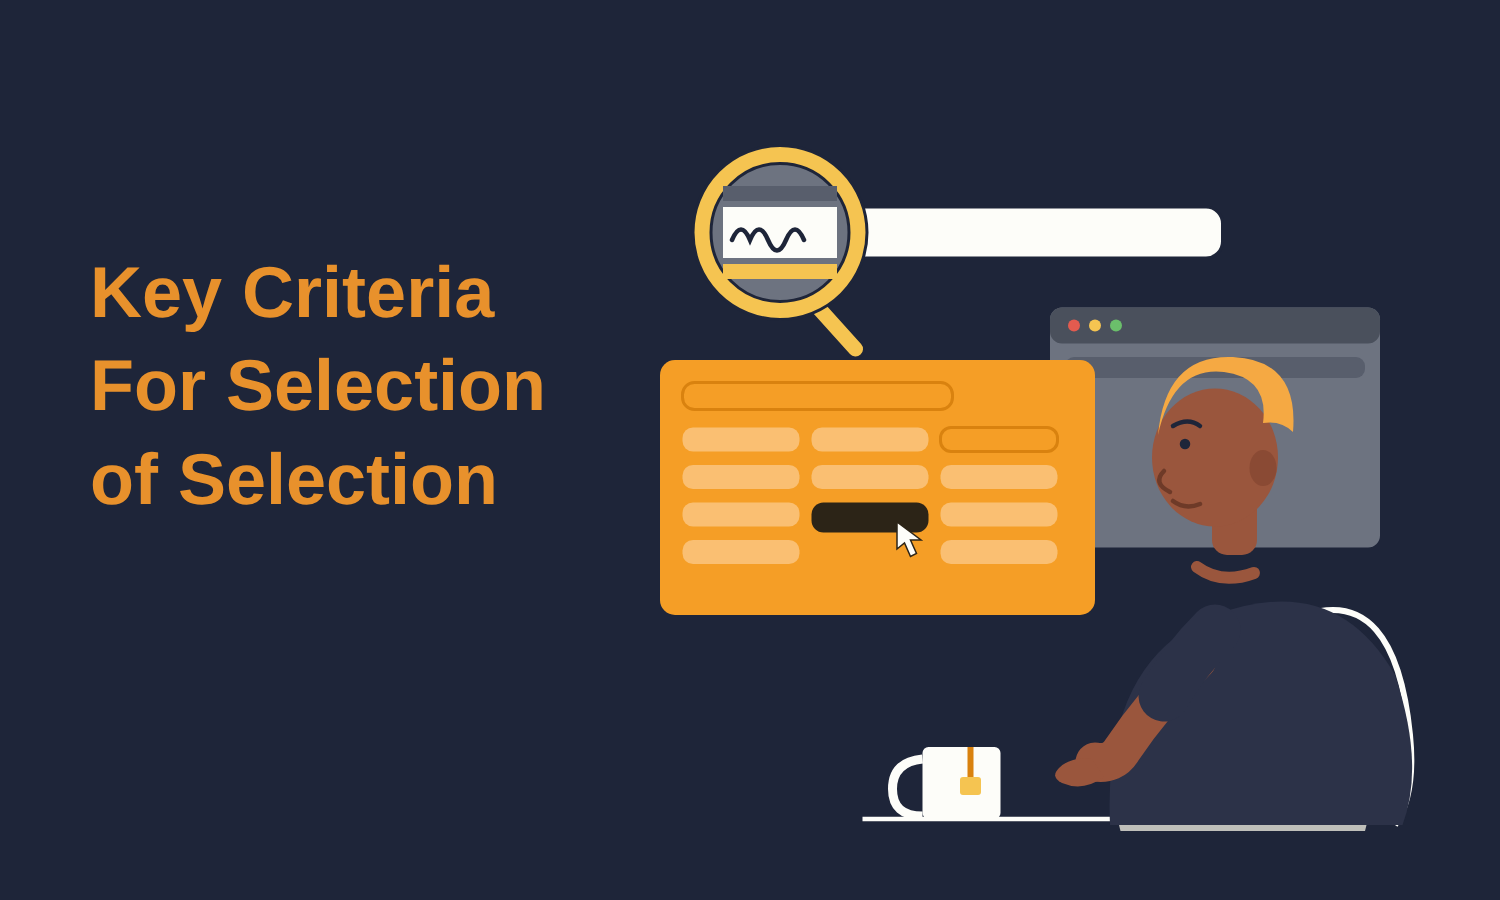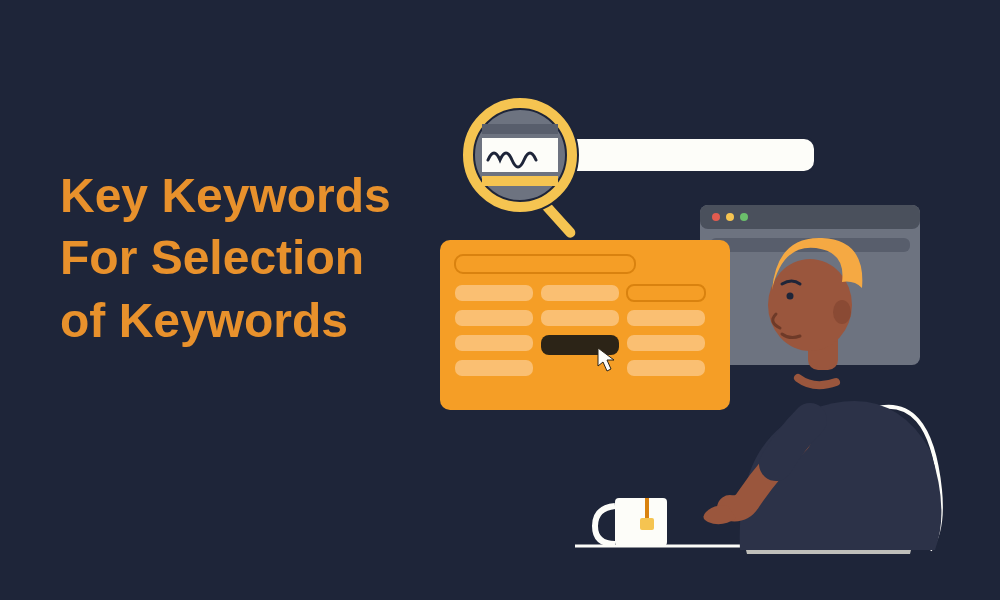--- a/index.html
+++ b/index.html
@@ -25,21 +25,21 @@
     position: absolute;
     left: 410px;
     top: 60px;
     width: 560px;
     height: 520px;
   }
 </style>
 </head>
 <body>
 
-<h1 class="title">Key Keywords For Selection of Keywords</h1>
+<h1 class="title">Key Criteria For Selection of Selection</h1>
 
 <div class="illustration">
   <svg viewBox="0 0 560 520" width="560" height="520">
 
     <g>
       <rect x="290" y="145" rx="8" width="220" height="160" fill="#6d7380"></rect>
       <rect x="290" y="145" rx="8" width="220" height="24" fill="#4a505c"></rect>
       <circle cx="306" cy="157" r="4" fill="#e35b4f"></circle>
       <circle cx="320" cy="157" r="4" fill="#f5c451"></circle>
       <circle cx="334" cy="157" r="4" fill="#6bbf6b"></circle>

